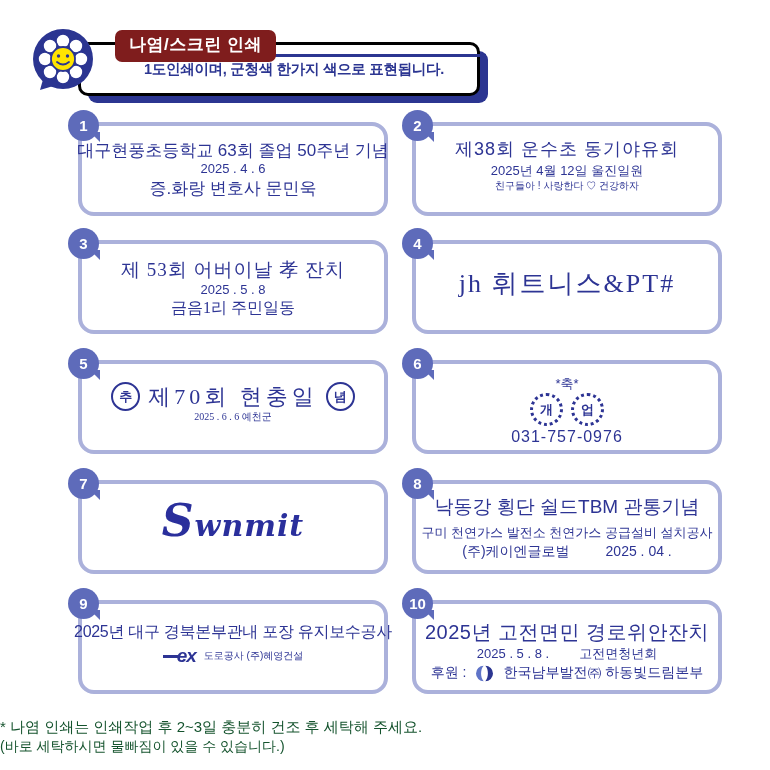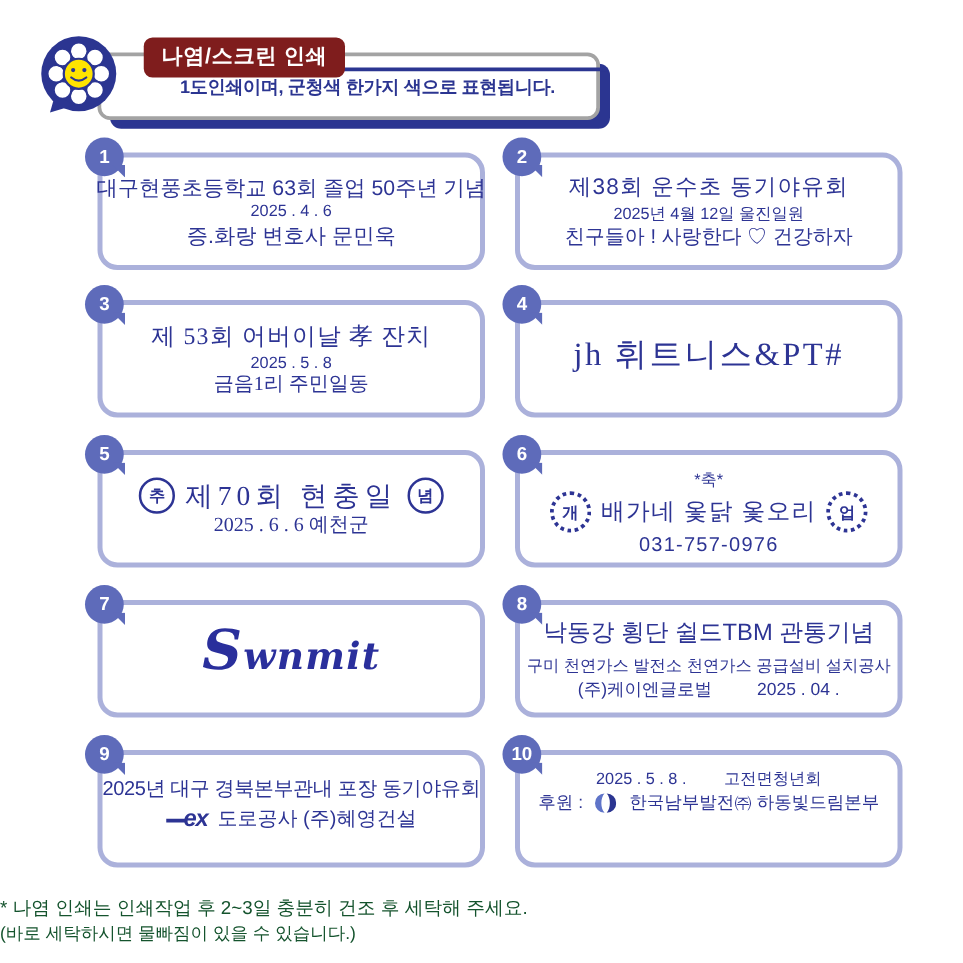--- a/index.html
+++ b/index.html
@@ -4,21 +4,21 @@
 <style>
   html,body{margin:0;padding:0;}
   body{
     width:770px;height:770px;background:#ffffff;position:relative;
     font-family:"Liberation Sans", sans-serif;overflow:hidden;
   }
   
   .header{position:absolute;left:30px;top:28px;width:450px;height:68px;}
   .header-box{
     position:absolute;left:48px;top:14px;right:0;height:48px;background:#ffffff;
-    border:3px solid #a3a3a3;border-radius:10px;
+    border:3px solid #000000;border-radius:10px;
     box-shadow:9px 8px 0 -1px #2b3591;
     display:flex;align-items:center;justify-content:center;
   }
   .header-subtitle{color:#2b3591;font-weight:bold;font-size:14.5px;letter-spacing:-0.3px;padding-left:30px;}
   .title-tab{
     position:absolute;left:85px;top:2px;background:#7f1d1d;color:#ffffff;
     font-weight:bold;font-size:17px;padding:3px 14px 6px;border-radius:7px;
     letter-spacing:0.5px;z-index:3;white-space:nowrap;
   }
   .title-line{position:absolute;left:240px;top:26px;right:-6px;height:3px;background:#2b3591;z-index:2;}
@@ -37,21 +37,21 @@
     background:#5e6bba;color:#ffffff;font-weight:bold;font-size:15px;
     display:flex;align-items:center;justify-content:center;z-index:5;
   }
   .badge::after{
     content:"";position:absolute;right:-1px;bottom:-1px;width:10px;height:10px;
     background:#5e6bba;clip-path:polygon(0 0,100% 100%,100% 0);
   }
   .ln{line-height:1.25;white-space:nowrap;}
   .b{font-weight:normal;}
   .sz17{font-size:17px;} .sz18{font-size:18px;} .sz19{font-size:19px;}
-  .sz13{font-size:13px;} .sz14{font-size:14px;} .sz15{font-size:16px;}
+  .sz13{font-size:13px;} .sz14{font-size:14px;} .sz15{font-size:10px;}
   .sz16{font-size:16px;} .sz20{font-size:20px;} .sz22{font-size:22px;} .sz26{font-size:26px;}
   .serif{font-family:"Liberation Serif", serif;}
   .row{display:flex;align-items:center;justify-content:center;gap:8px;}
   .circled{
     display:inline-flex;align-items:center;justify-content:center;
     width:25px;height:25px;border:2.5px solid #2d3494;border-radius:50%;
     font-size:13px;font-weight:bold;flex:0 0 auto;
   }
   .wreath{
     display:inline-flex;align-items:center;justify-content:center;
@@ -137,21 +137,20 @@
     <span class="circled">념</span>
   </div>
   <div class="ln b sz15 serif" style="margin-top:0;">2025 . 6 . 6    예천군</div>
 </div>
 
 <div class="sample-box col-r row-3">
   <div class="badge">6</div>
   <div class="ln b sz13" style="margin-top:2px;">*축*</div>
   <div class="row" style="margin-top:1px;">
     <span class="wreath">개</span>
-    <span class="ln b sz19" style="letter-spacing:1px;">배가네 옻닭 옻오리</span>
     <span class="wreath">업</span>
   </div>
   <div class="ln b sz16" style="margin-top:1px;letter-spacing:1px;">031-757-0976</div>
 </div>
 
 <div class="sample-box col-l row-4">
   <div class="badge">7</div>
   <div class="script-logo"><span class="cap">S</span><span>wnmit</span></div>
 </div>
 
@@ -160,29 +159,30 @@
   <div class="ln b sz19" style="margin-top:1px;">낙동강 횡단 쉴드TBM 관통기념</div>
   <div class="ln b sz13" style="margin-top:6px;">구미 천연가스 발전소 천연가스 공급설비 설치공사</div>
   <div class="row" style="margin-top:2px;gap:36px;">
     <span class="ln b sz14">(주)케이엔글로벌</span>
     <span class="ln b sz14">2025 . 04 .</span>
   </div>
 </div>
 
 <div class="sample-box col-l row-5">
   <div class="badge">9</div>
-  <div class="ln b sz16" style="margin-top:8px;letter-spacing:-0.3px;">2025년 대구 경북본부관내 포장 동기야유회</div>
+  <div class="ln b sz16" style="margin-top:8px;letter-spacing:-0.3px;">2025년 대구 경북본부관내 포장 유지보수공사</div>
   <div class="row" style="margin-top:3px;">
     <span class="ex-logo">ex</span>
     <span class="ln b sz15">도로공사   (주)혜영건설</span>
   </div>
 </div>
 
 <div class="sample-box col-r row-5">
   <div class="badge">10</div>
+  <div class="ln b sz20" style="margin-top:6px;letter-spacing:0.5px;">2025년 고전면민 경로위안잔치</div>
   <div class="row" style="margin-top:1px;gap:30px;">
     <span class="ln b sz13">2025 . 5 . 8 .</span>
     <span class="ln b sz13">고전면청년회</span>
   </div>
   <div class="row" style="margin-top:2px;gap:10px;">
     <span class="ln b sz14">후원 :</span>
     <span class="kospo-logo">
       <svg width="17" height="17" viewBox="0 0 20 20">
         <path d="M9 1 A9 9 0 0 0 9 19 C5 15 5 5 9 1 Z" fill="#5f74c8"></path>
         <path d="M11 1 A9 9 0 0 1 11 19 C15 15 15 5 11 1 Z" fill="#2b3591"></path>

